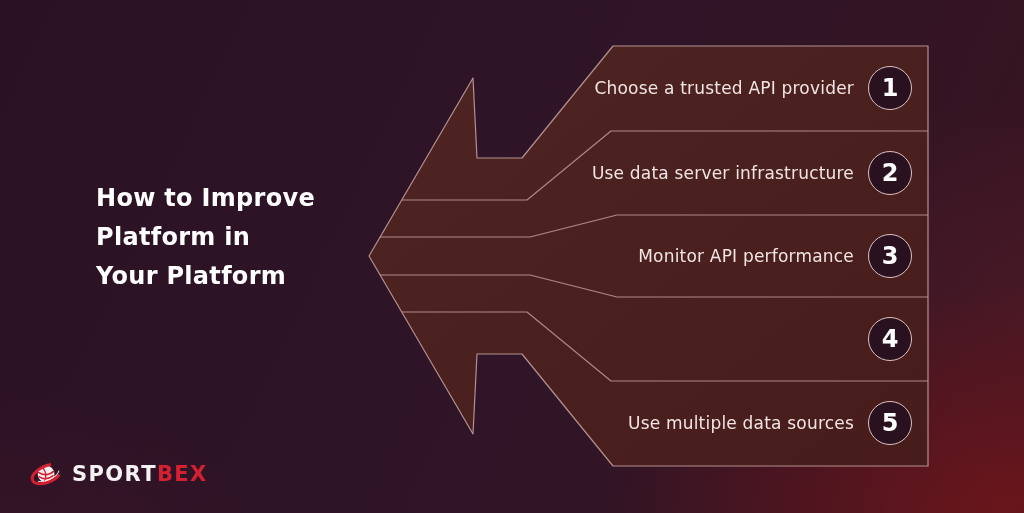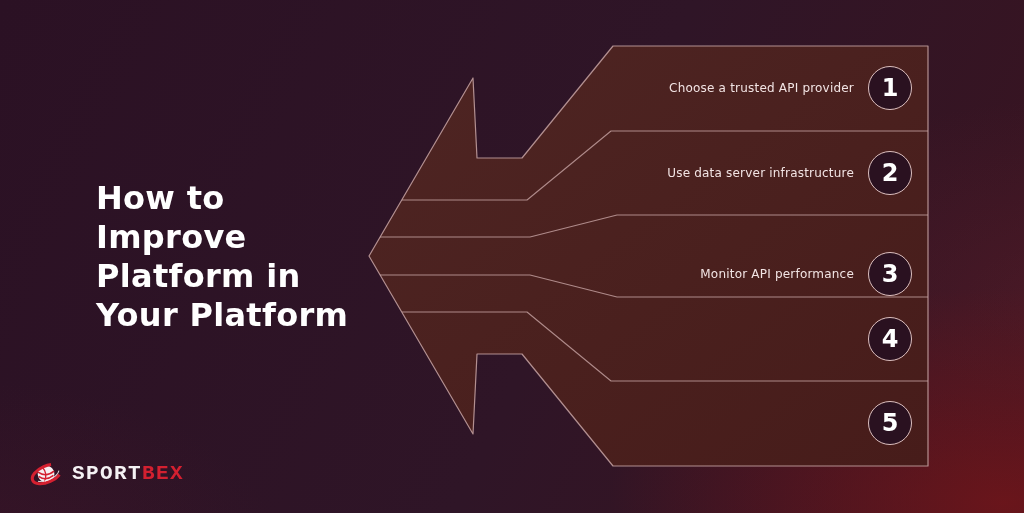--- a/index.html
+++ b/index.html
@@ -8,41 +8,41 @@
     font-family:"DejaVu Sans","Liberation Sans",sans-serif;
     background:
       radial-gradient(55% 60% at 98% 98%, rgba(135,22,24,.62) 0%, rgba(135,22,24,0) 70%),
       radial-gradient(45% 55% at 103% 58%, rgba(110,35,48,.30) 0%, rgba(110,35,48,0) 70%),
       radial-gradient(42% 48% at -2% 108%, rgba(80,25,42,.28) 0%, rgba(80,25,42,0) 70%),
       linear-gradient(115deg,#2b1124 0%,#2f1527 55%,#3a1420 100%);
   }
   .shape-layer{position:absolute;left:0;top:0;}
   .title{
     position:absolute;left:96px;top:179px;width:290px;
-    color:#ffffff;font-size:32px;font-weight:700;line-height:39px;letter-spacing:.3px;
+    color:#ffffff;font-size:24px;font-weight:700;line-height:39px;letter-spacing:.3px;
   }
   .steps{position:absolute;left:0;top:0;width:100%;height:100%;}
   .step{
     position:absolute;right:112px;width:420px;height:84px;
     display:flex;align-items:center;justify-content:flex-end;gap:14px;
   }
   .step-label{
-    color:#f2e4e4;font-size:12px;letter-spacing:.2px;white-space:nowrap;
+    color:#f2e4e4;font-size:17px;letter-spacing:.2px;white-space:nowrap;
   }
   .step-badge{
     width:42px;height:42px;border-radius:50%;flex:0 0 auto;
     background:#2a1120;border:1.5px solid #dcbfbf;
     display:flex;align-items:center;justify-content:center;
     color:#ffffff;font-size:24px;font-weight:700;
   }
   .logo{
     position:absolute;left:28px;top:454px;height:40px;
     display:flex;align-items:center;gap:6px;
   }
-  .logo-text{font-size:21px;font-weight:700;letter-spacing:1.4px;line-height:40px;font-family:Liberation Mono, monospace;}
+  .logo-text{font-size:21px;font-weight:700;letter-spacing:1.4px;line-height:40px;}
   .logo-part1{color:#f5f2f4;}
   .logo-part2{color:#d42030;}
 </style>
 </head>
 <body>
 
 <div class="stage">
 
   <svg class="shape-layer" width="1024" height="513" viewBox="0 0 1024 513">
     <defs>
@@ -71,28 +71,29 @@
 
   <div class="steps">
     <div class="step" style="top:46px">
       <span class="step-label">Choose a trusted API provider</span>
       <span class="step-badge">1</span>
     </div>
     <div class="step" style="top:131px">
       <span class="step-label">Use data server infrastructure</span>
       <span class="step-badge">2</span>
     </div>
-    <div class="step" style="top:232px">
+    <div class="step" style="top:214px">
       <span class="step-label">Monitor API performance</span>
       <span class="step-badge">3</span>
     </div>
     <div class="step" style="top:297px">
       <span class="step-badge">4</span>
     </div>
     <div class="step" style="top:381px">
+      <span class="step-label">Use multiple data sources</span>
       <span class="step-badge">5</span>
     </div>
   </div>
 
   <div class="logo">
     <svg width="38" height="38" viewBox="0 0 40 40">
       <circle cx="19" cy="20" r="8.8" fill="#f5f0f2"></circle>
       <path d="M 10.6,18 Q 19,24 27.4,17" stroke="#d42030" stroke-width="1.6" fill="none"></path>
       <path d="M 11.2,22.5 Q 19,28 26.8,21.5" stroke="#d42030" stroke-width="1.6" fill="none"></path>
       <path d="M 15,12.6 Q 21.5,20 17,28.4" stroke="#d42030" stroke-width="1.4" fill="none"></path>

